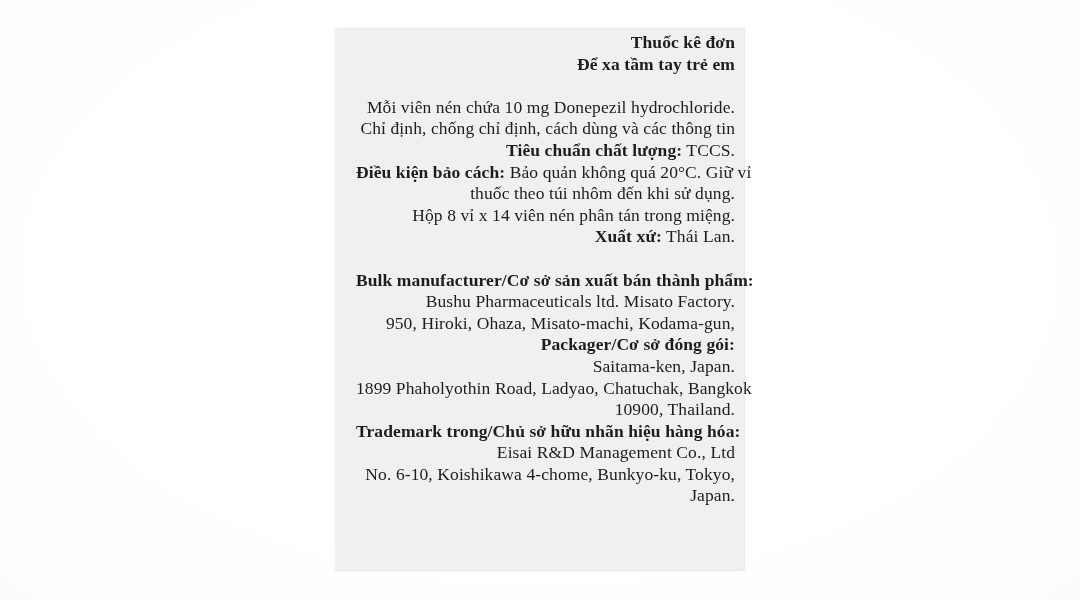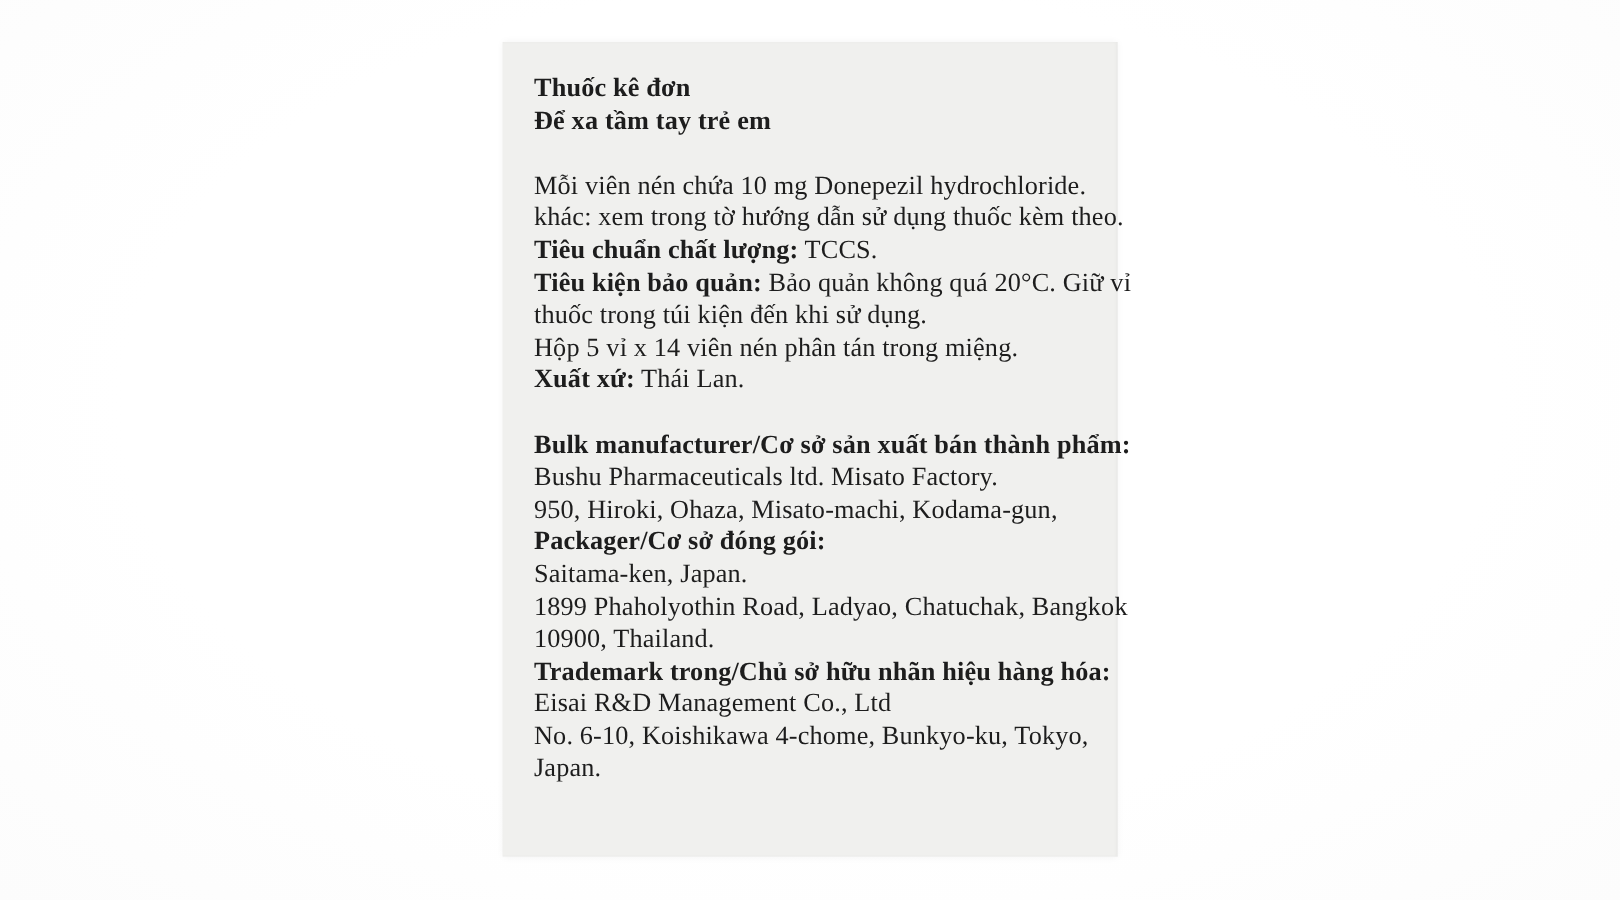--- a/index.html
+++ b/index.html
@@ -21,21 +21,22 @@
     background:radial-gradient(ellipse at 50% 45%, #ffffff 60%, #fcfcfc 100%);
   }
   .panel{
     position:absolute;
     left:335px;
     top:28px;
     width:410px;
     height:543px;
     background:var(--panel-bg);
     box-shadow:0 0 5px rgba(0,0,0,0.05), inset -1px 0 2px rgba(0,0,0,0.03);
-    padding:20px 10px 0 21px;
+    padding:4px 10px 0 21px;
+    text-align:right;
   }
   .txt-section{
     margin-bottom:21.6px; 
   }
   .txt-section:last-child{margin-bottom:12px;}
   .line{
     font-size:17.5px;
     line-height:21.6px;
     letter-spacing:0.1px;
     white-space:nowrap;
@@ -46,25 +47,25 @@
 <body>
 
 <div class="photo-stage">
   <div class="panel">
     <section class="txt-section">
         <div class="line"><span class="b">Thuốc kê đơn</span></div>
         <div class="line"><span class="b">Để xa tầm tay trẻ em</span></div>
       </section>
     <section class="txt-section">
         <div class="line"><span class="">Mỗi viên nén chứa 10 mg Donepezil hydrochloride.</span></div>
-        <div class="line"><span class="">khác: xem trong tờ hướng dẫn sử dụng thuốc kèm theo.</span></div>
+        <div class="line"><span class="">Chỉ định, chống chỉ định, cách dùng và các thông tin</span></div>
         <div class="line"><span class="b">Tiêu chuẩn chất lượng:</span><span class=""> TCCS.</span></div>
-        <div class="line"><span class="b">Tiêu kiện bảo quản:</span><span class=""> Bảo quản không quá 20°C. Giữ vỉ</span></div>
-        <div class="line"><span class="">thuốc trong túi kiện đến khi sử dụng.</span></div>
-        <div class="line"><span class="">Hộp 5 vỉ x 14 viên nén phân tán trong miệng.</span></div>
+        <div class="line"><span class="b">Điều kiện bảo cách:</span><span class=""> Bảo quản không quá 20°C. Giữ vỉ</span></div>
+        <div class="line"><span class="">thuốc theo túi nhôm đến khi sử dụng.</span></div>
+        <div class="line"><span class="">Hộp 8 vỉ x 14 viên nén phân tán trong miệng.</span></div>
         <div class="line"><span class="b">Xuất xứ:</span><span class=""> Thái Lan.</span></div>
       </section>
     <section class="txt-section">
         <div class="line"><span class="b">Bulk manufacturer/Cơ sở sản xuất bán thành phẩm:</span></div>
         <div class="line"><span class="">Bushu Pharmaceuticals ltd. Misato Factory.</span></div>
         <div class="line"><span class="">950, Hiroki, Ohaza, Misato-machi, Kodama-gun,</span></div>
         <div class="line"><span class="b">Packager/Cơ sở đóng gói:</span></div>
         <div class="line"><span class="">Saitama-ken, Japan.</span></div>
         <div class="line"><span class="">1899 Phaholyothin Road, Ladyao, Chatuchak, Bangkok</span></div>
         <div class="line"><span class="">10900, Thailand.</span></div>

